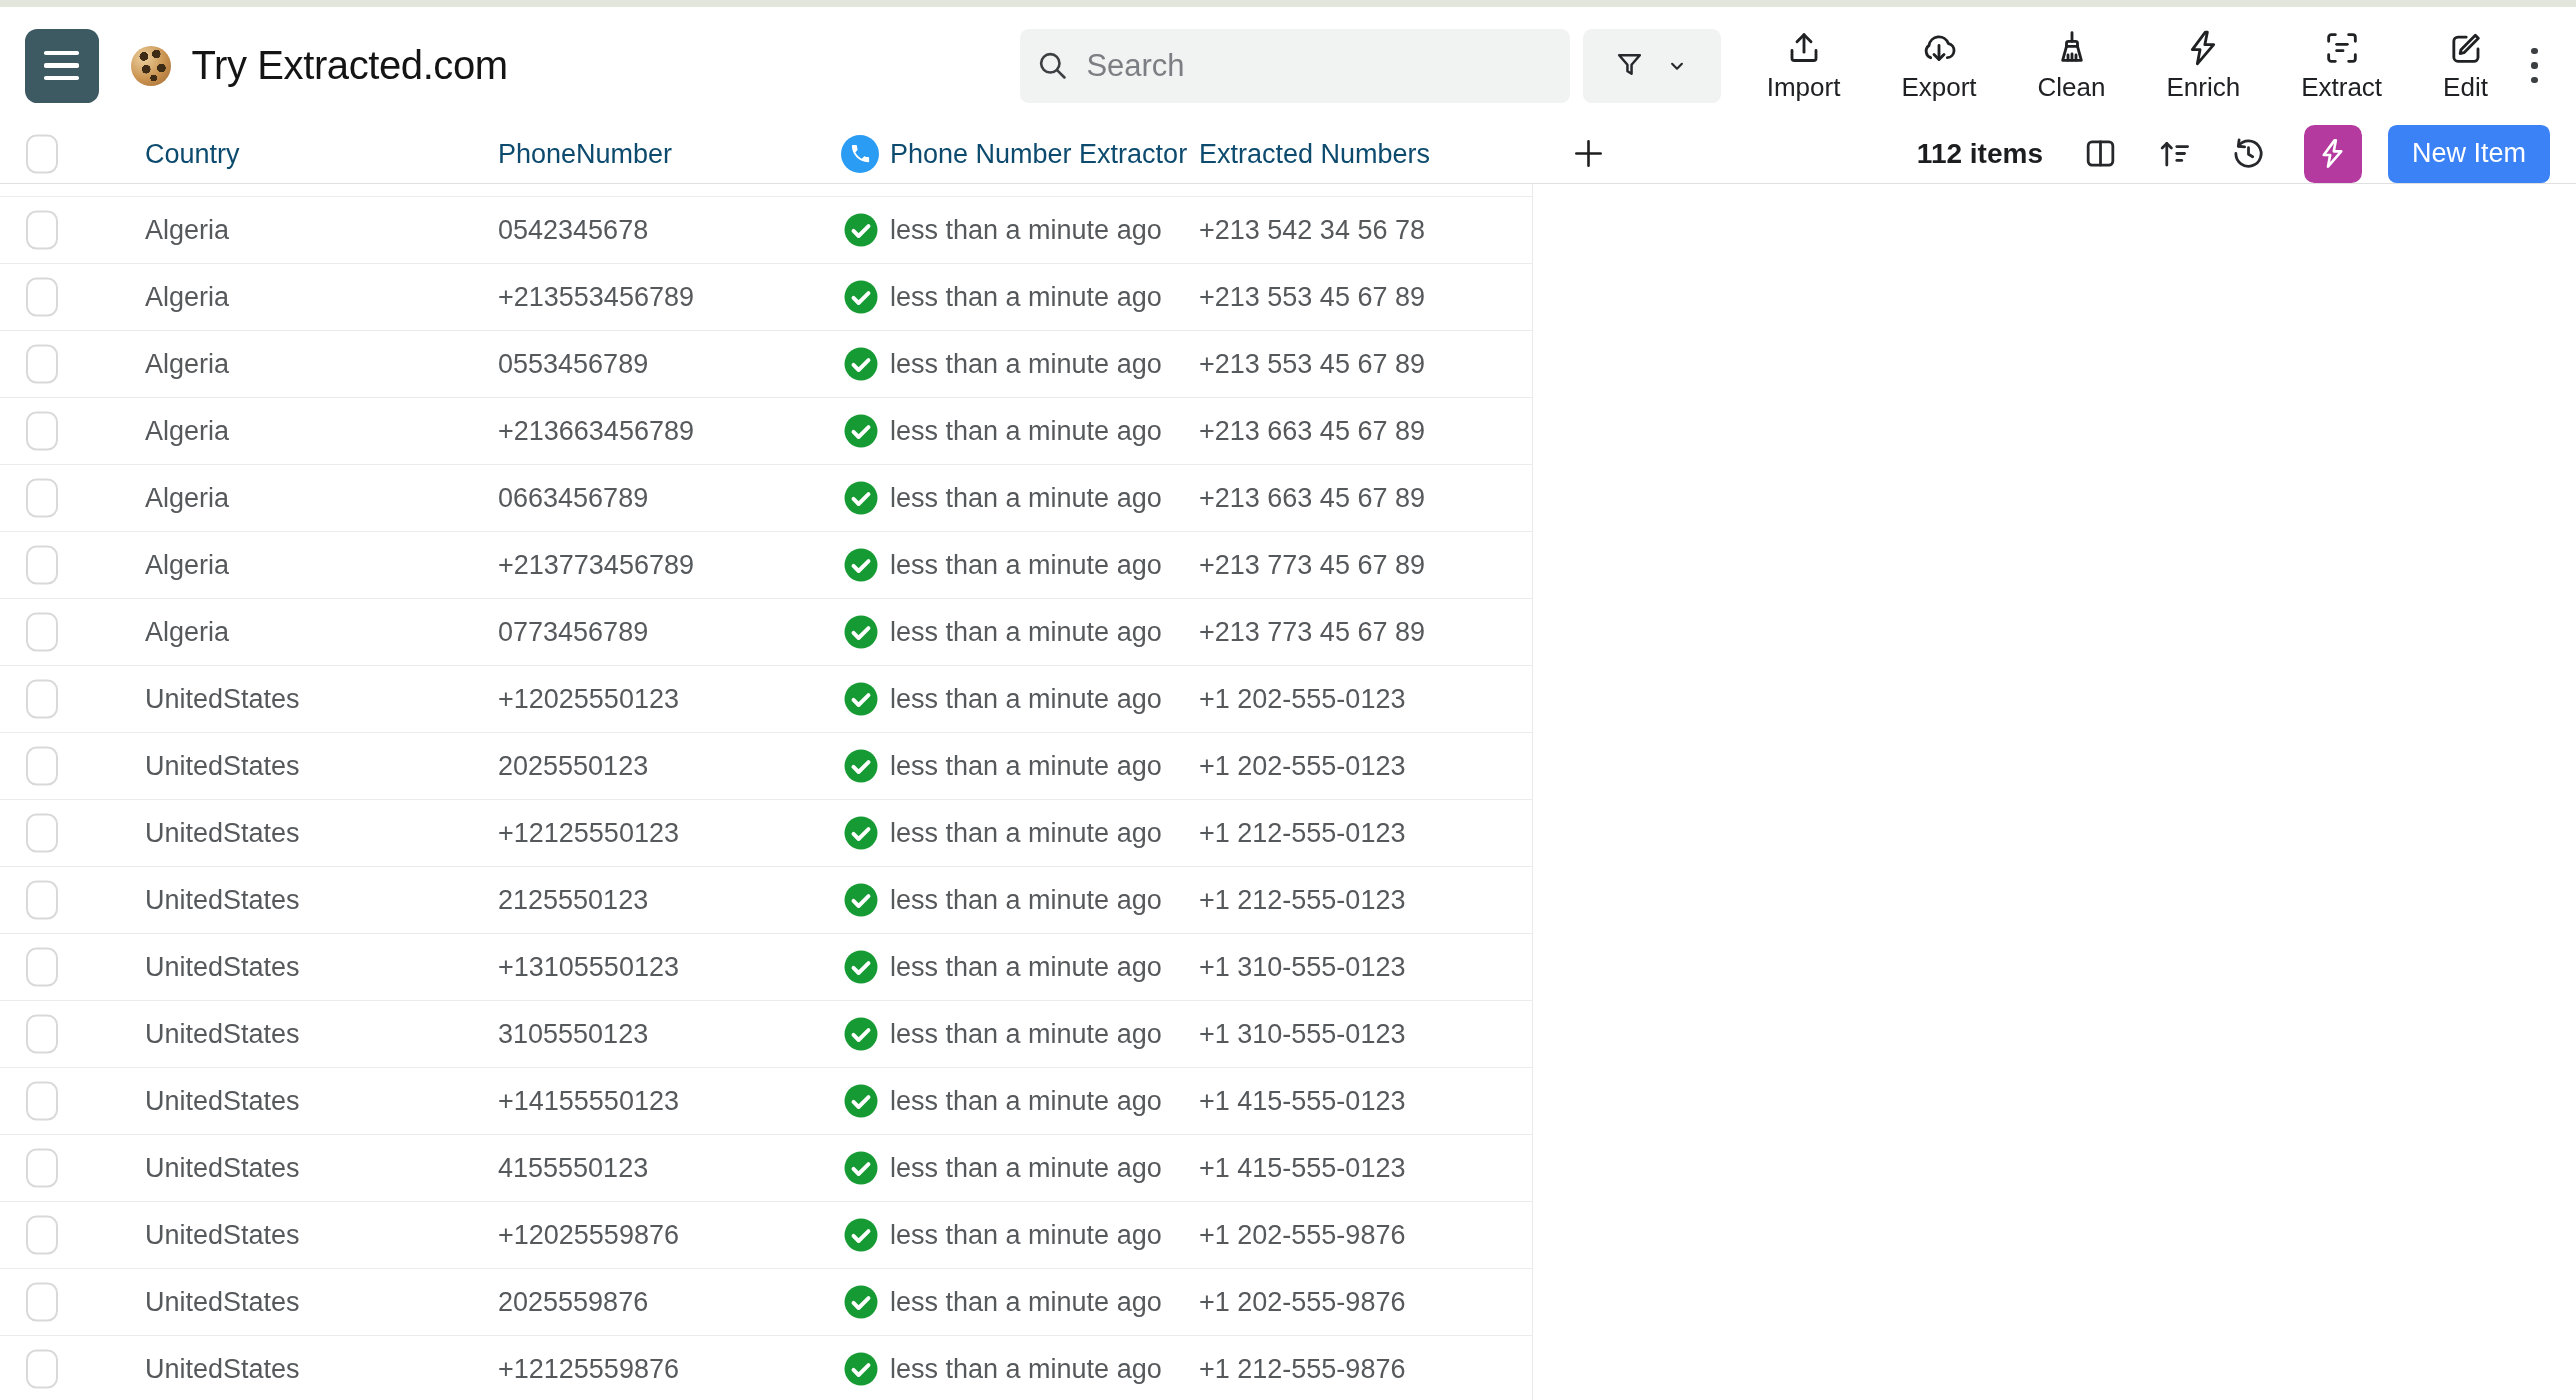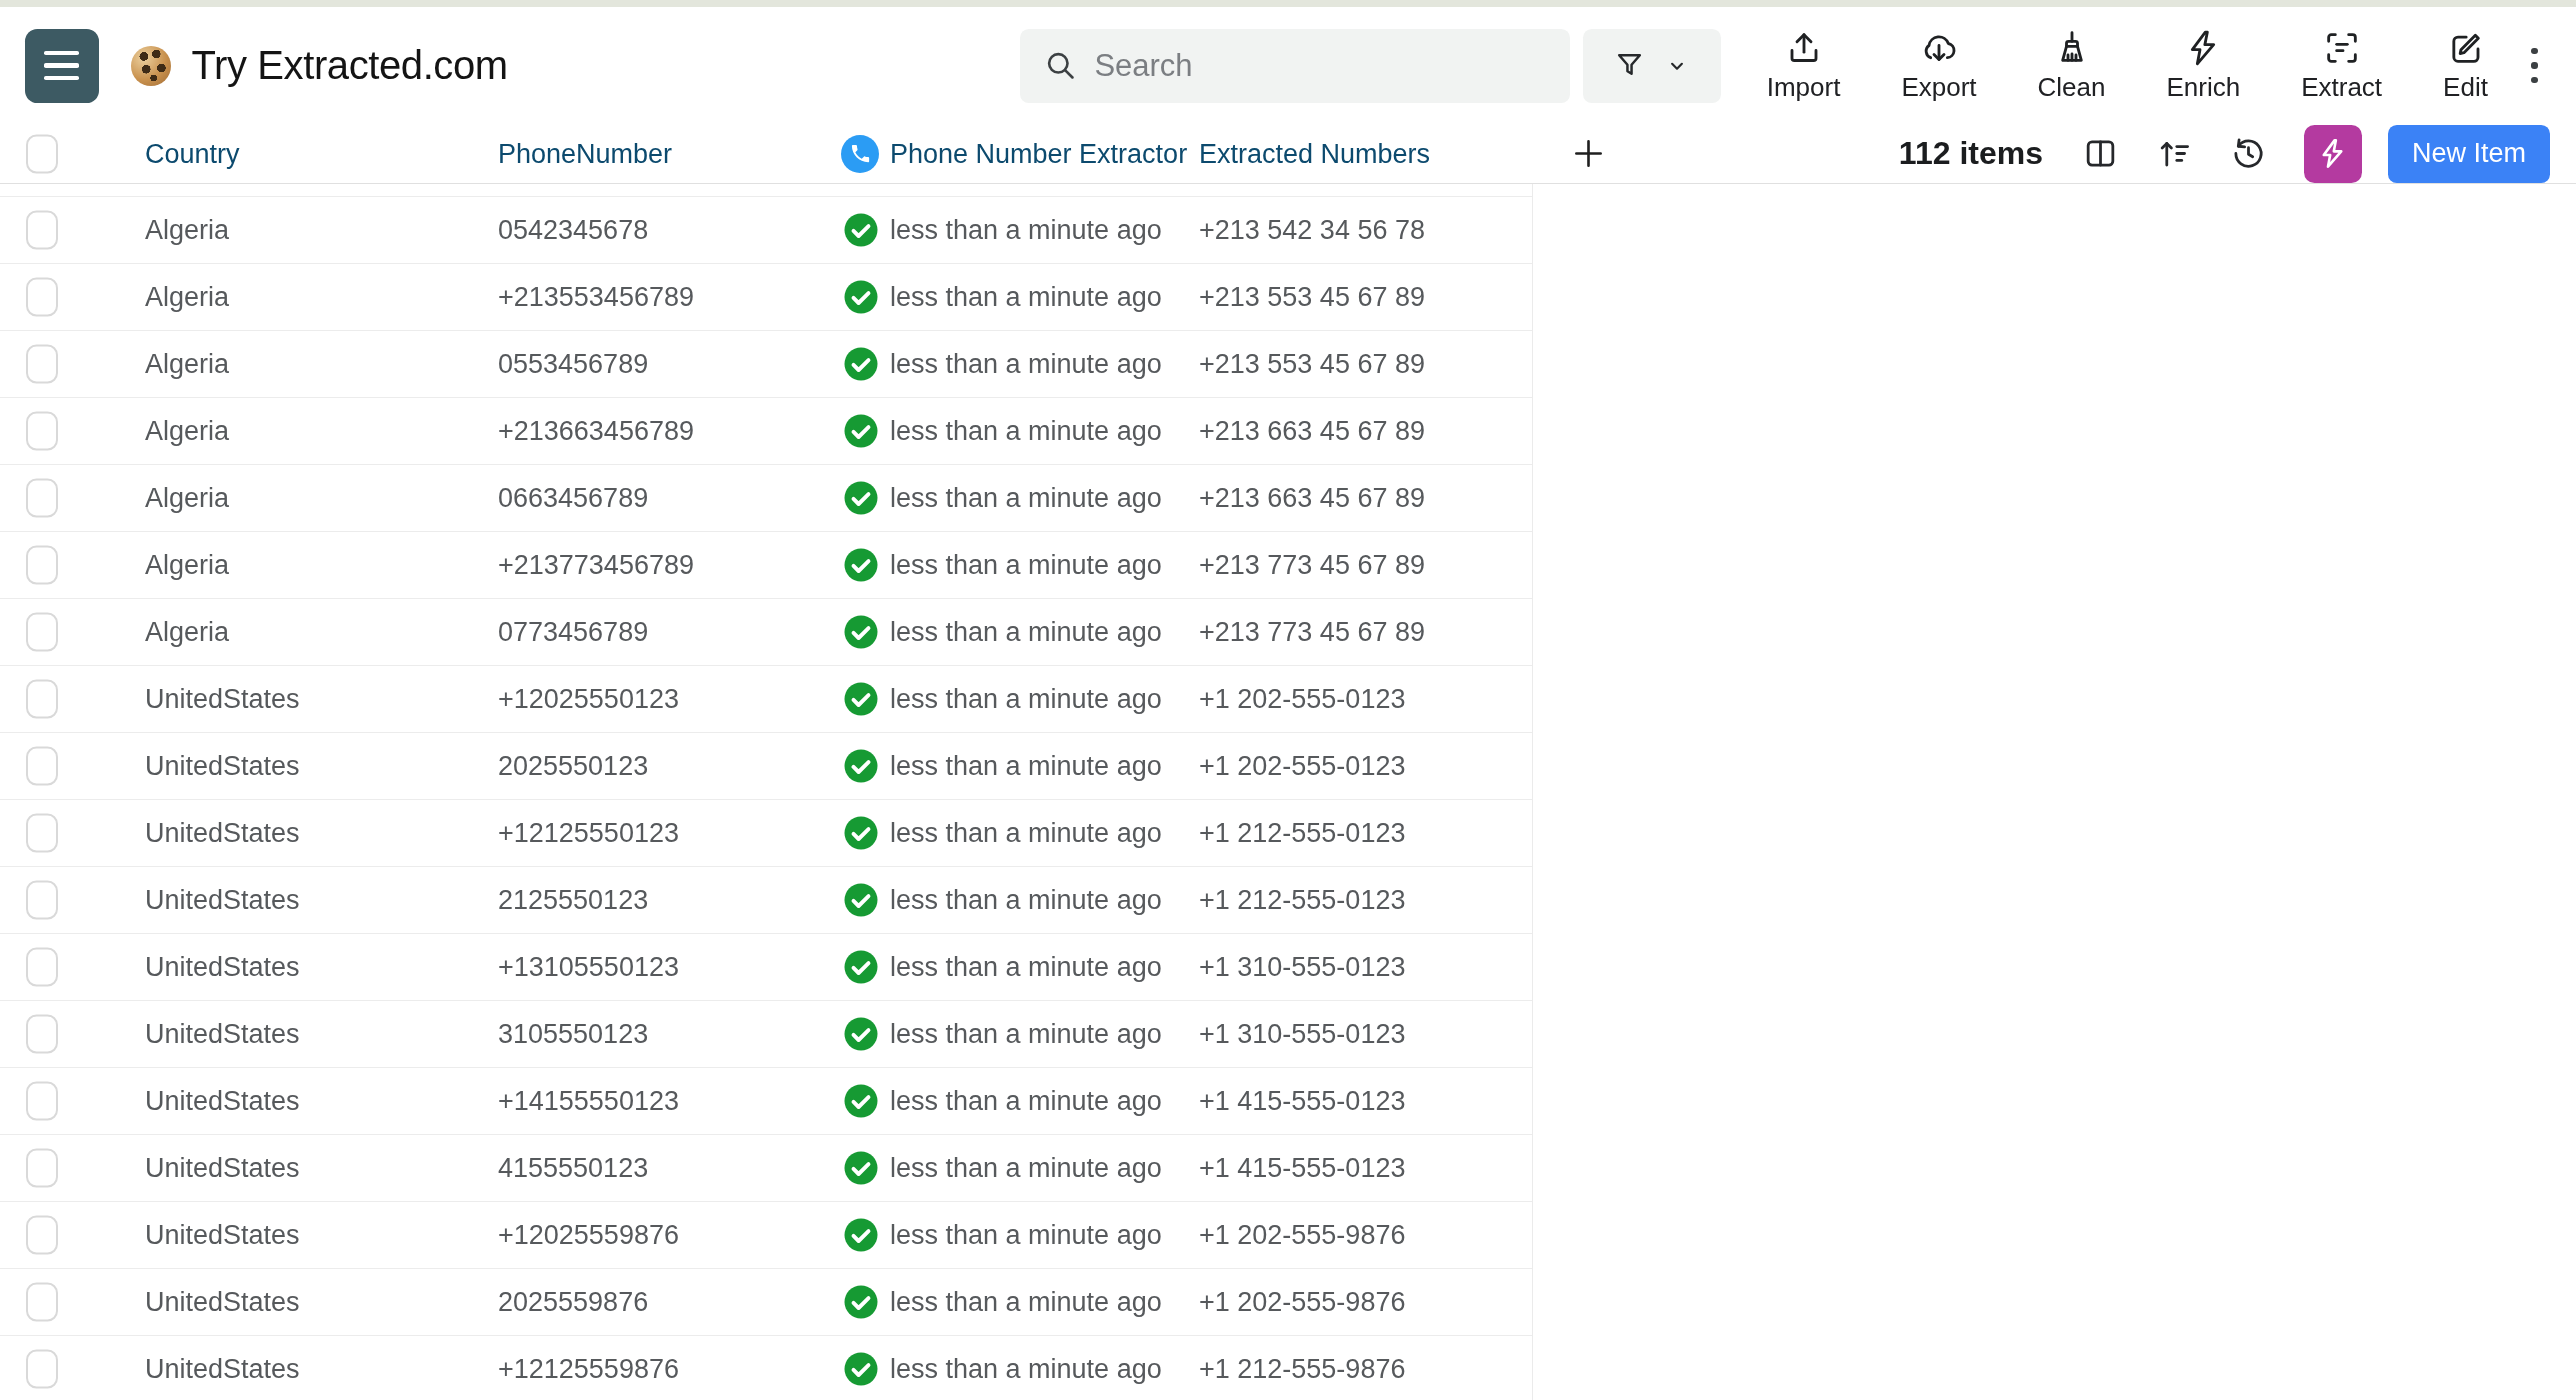--- a/index.html
+++ b/index.html
@@ -18,21 +18,21 @@
     background:
       radial-gradient(circle 4.4px at 32% 26%, #3e2b16 97%, transparent),
       radial-gradient(circle 4.4px at 63% 20%, #3e2b16 97%, transparent),
       radial-gradient(circle 4.4px at 76% 55%, #3e2b16 97%, transparent),
       radial-gradient(circle 4.4px at 38% 58%, #3e2b16 97%, transparent),
       radial-gradient(circle 3.5px at 57% 80%, #3e2b16 97%, transparent),
       radial-gradient(circle at 32% 30%, #ecd09e, #c9924f 55%, #a06a33 100%); }
   .app-title { font-size: 40px; font-weight: 400; color: #141414; margin-left: 21px; letter-spacing: -0.4px; white-space: nowrap; }
 
   .search-box { margin-left: auto; width: 550px; height: 74px; background: #f1f3f2; border-radius: 8.8px;
-    display: flex; align-items: center; padding: 0 23px; gap: 16px; flex: none; }
+    display: flex; align-items: center; padding: 0 15px; gap: 16px; flex: none; }
   .search-box svg { flex: none; }
   .search-input { flex: 1; border: none; outline: none; background: transparent; font-size: 31px;
     font-family: inherit; color: #3c4043; min-width: 0; }
   .search-input::placeholder { color: #7b7e82; }
   .filter-btn { margin-left: 12.3px; width: 138px; height: 74px; background: #f1f3f2; border: none; border-radius: 8.8px;
     display: flex; align-items: center; justify-content: center; gap: 17.5px; cursor: pointer; flex: none; }
 
   .toolbar { display: flex; align-items: center; margin-left: 46px; gap: 61px; }
   .tool-btn { display: flex; flex-direction: column; align-items: center; gap: 4.4px; background: none; border: none;
     font-family: inherit; font-size: 26px; color: #202124; cursor: pointer; line-height: 1.2; }
@@ -50,21 +50,21 @@
   .c-phone { left: 498px; }
   .c-extractor { left: 890px; }
   .c-extracted { left: 1199px; }
   .header-phone-icon { left: 841px; width: 38px; height: 38px; border-radius: 50%; background: #2b9cf4;
     display: flex; align-items: center; justify-content: center; }
   .add-col-btn { left: 1565px; background: none; border: none; cursor: pointer; padding: 3.5px; display: flex; }
 
   .checkbox { left: 26px; width: 32px; height: 39px; border: 2.6px solid #d9d9d9; border-radius: 10.5px; background: #fff; cursor: pointer; }
 
   .header-right { position: absolute; right: 26px; top: 50%; transform: translateY(-50%); display: flex; align-items: center; }
-  .items-count { font-size: 32px; font-weight: bold; color: #1b1d1f; margin-right: 39px; white-space: nowrap; }
+  .items-count { font-size: 28px; font-weight: bold; color: #1b1d1f; margin-right: 39px; white-space: nowrap; }
   .icon-btn { background: none; border: none; cursor: pointer; margin-right: 37px; display: flex; }
   .hicon { width: 37px; height: 37px; stroke: #26282b; fill: none; stroke-width: 1.8; stroke-linecap: round; stroke-linejoin: round; }
   .quick-btn { width: 58px; height: 58px; border-radius: 10.5px; background: #b43aa0; border: none; cursor: pointer;
     display: flex; align-items: center; justify-content: center; margin-right: 26px; flex: none; }
   .new-item-btn { height: 58px; padding: 0 24px; border-radius: 8.8px; background: #3b82f6; color: #fff; border: none;
     font-family: inherit; font-size: 27px; cursor: pointer; white-space: nowrap; }
 
   
   .rows { width: 1533px; border-right: 0.9px solid #ebebeb; }
   .partial-row { height: 13px; border-bottom: 0.9px solid #ececec; }

